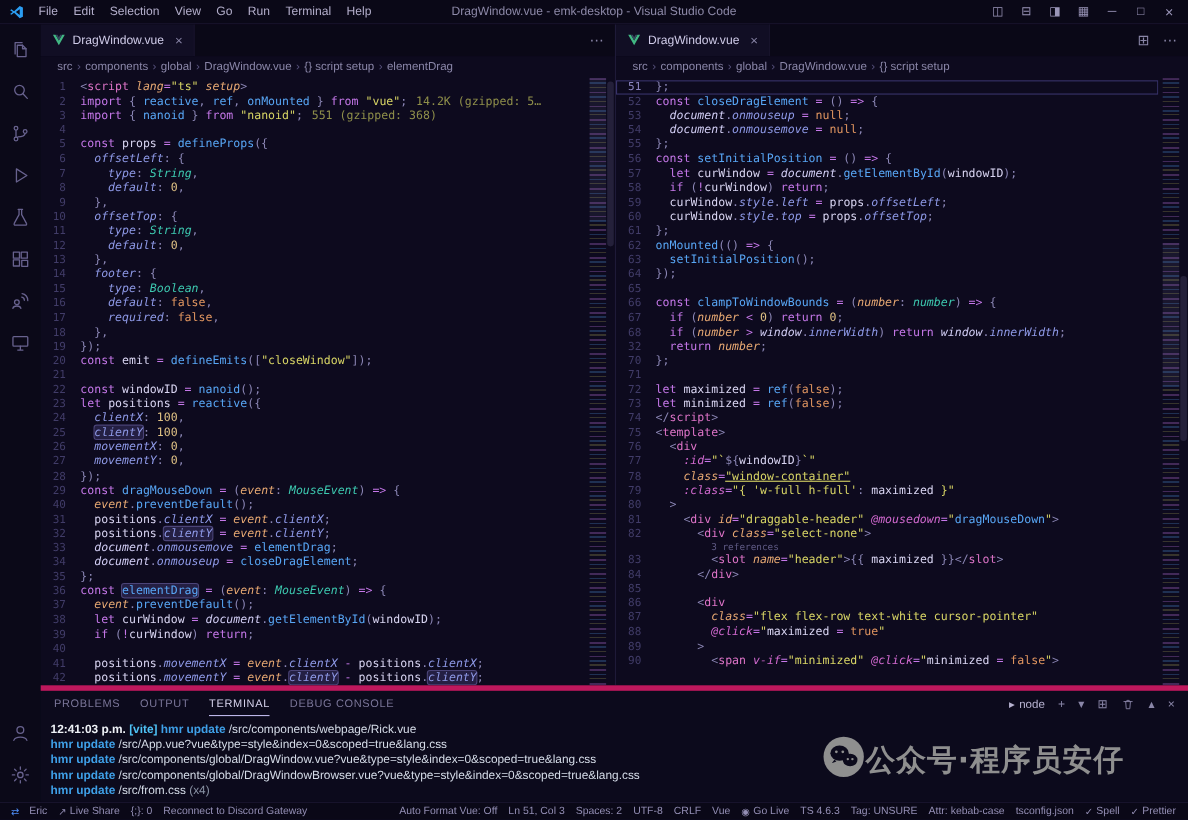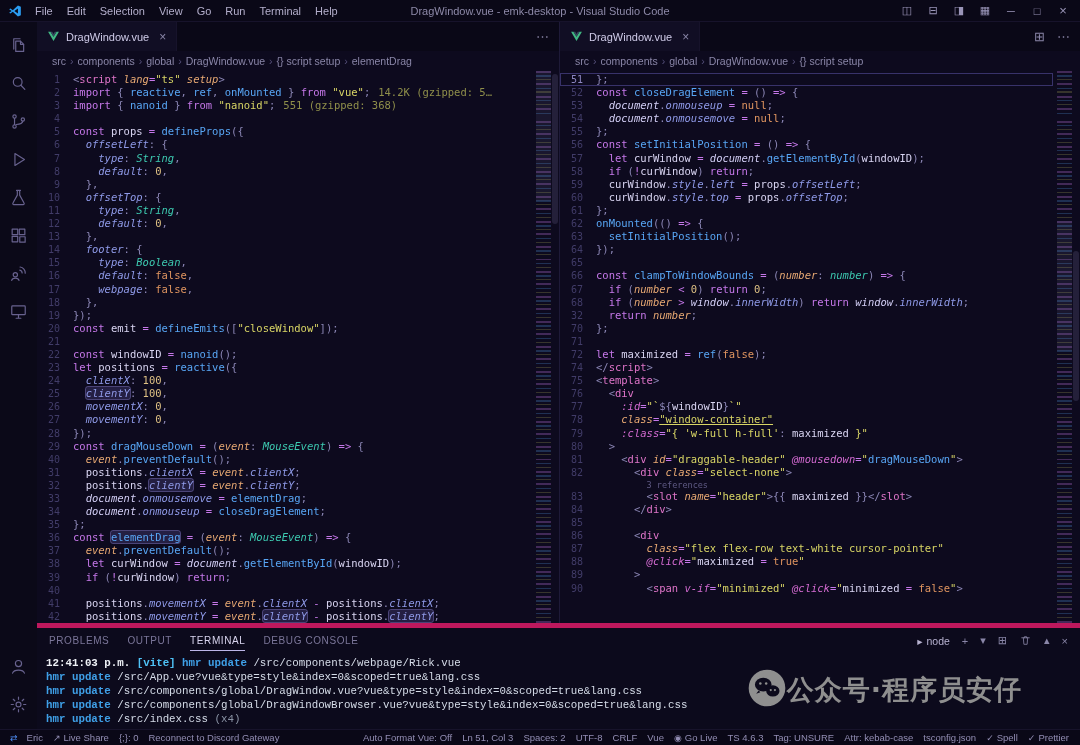--- a/index.html
+++ b/index.html
@@ -100,21 +100,21 @@
   .panel-tabs { display:flex; gap:18px; font-size:10px; letter-spacing:.6px; color:#7b7699; }
   .panel-tab { cursor:pointer; padding:4px 0; }
   .panel-tab.active { color:#d8d4ee; border-bottom:1px solid #bdb6e8; }
   .panel-actions { margin-left:auto; display:flex; align-items:center; gap:12px;
                    color:#8a86a8; font-size:11px; }
   .panel-actions .pa { cursor:pointer; }
   .panel-actions svg { width:13px; height:13px; fill:none; stroke:currentColor;
                        stroke-width:1.5; stroke-linecap:round; display:block; }
   .term-label { display:flex; align-items:center; gap:4px; font-size:10.5px; color:#b7b2d0; }
 
-  .terminal { flex:1; font-family:Liberation Mono, monospace; font-size:10.8px;
+  .terminal { flex:1; font-family:Liberation Sans, sans-serif; font-size:10.8px;
               padding:3px 0 0 9px; color:#d5dce8; overflow:hidden; }
   .term-line { height:14px; line-height:14px; white-space:pre; }
   .tm-tt { color:#eef1f6; font-weight:bold; }
   .tm-tg { color:#4fc3f7; font-weight:bold; }
   .tm-ti { color:#3fa0e8; font-weight:bold; }
   .tm-tp { color:#d5dce8; }
   .tm-td { color:#8a93a5; }
   .tm-d  { color:#d5dce8; }
 
   .watermark { position:absolute; right:58px; top:40px; display:flex; align-items:center;
@@ -270,21 +270,21 @@
                 <div class="code-line"><span class="ln">7</span><span class="code-text"><span class="tk-p">    type</span><span class="tk-d">: </span><span class="tk-t">String</span><span class="tk-d">,</span></span></div>
                 <div class="code-line"><span class="ln">8</span><span class="code-text"><span class="tk-p">    default</span><span class="tk-d">: </span><span class="tk-n">0</span><span class="tk-d">,</span></span></div>
                 <div class="code-line"><span class="ln">9</span><span class="code-text"><span class="tk-d">  },</span></span></div>
                 <div class="code-line"><span class="ln">10</span><span class="code-text"><span class="tk-p">  offsetTop</span><span class="tk-d">: {</span></span></div>
                 <div class="code-line"><span class="ln">11</span><span class="code-text"><span class="tk-p">    type</span><span class="tk-d">: </span><span class="tk-t">String</span><span class="tk-d">,</span></span></div>
                 <div class="code-line"><span class="ln">12</span><span class="code-text"><span class="tk-p">    default</span><span class="tk-d">: </span><span class="tk-n">0</span><span class="tk-d">,</span></span></div>
                 <div class="code-line"><span class="ln">13</span><span class="code-text"><span class="tk-d">  },</span></span></div>
                 <div class="code-line"><span class="ln">14</span><span class="code-text"><span class="tk-p">  footer</span><span class="tk-d">: {</span></span></div>
                 <div class="code-line"><span class="ln">15</span><span class="code-text"><span class="tk-p">    type</span><span class="tk-d">: </span><span class="tk-t">Boolean</span><span class="tk-d">,</span></span></div>
                 <div class="code-line"><span class="ln">16</span><span class="code-text"><span class="tk-p">    default</span><span class="tk-d">: </span><span class="tk-cn">false</span><span class="tk-d">,</span></span></div>
-                <div class="code-line"><span class="ln">17</span><span class="code-text"><span class="tk-p">    webpage</span><span class="tk-d">: </span><span class="tk-cn">false</span><span class="tk-d">,</span></span></div>
+                <div class="code-line"><span class="ln">17</span><span class="code-text"><span class="tk-p">    required</span><span class="tk-d">: </span><span class="tk-cn">false</span><span class="tk-d">,</span></span></div>
                 <div class="code-line"><span class="ln">18</span><span class="code-text"><span class="tk-d">  },</span></span></div>
                 <div class="code-line"><span class="ln">19</span><span class="code-text"><span class="tk-d">});</span></span></div>
                 <div class="code-line"><span class="ln">20</span><span class="code-text"><span class="tk-k">const</span><span class="tk-d"> </span><span class="tk-v">emit</span><span class="tk-o"> = </span><span class="tk-f">defineEmits</span><span class="tk-d">([</span><span class="tk-s">"closeWindow"</span><span class="tk-d">]);</span></span></div>
                 <div class="code-line"><span class="ln">21</span><span class="code-text"></span></div>
                 <div class="code-line"><span class="ln">22</span><span class="code-text"><span class="tk-k">const</span><span class="tk-d"> </span><span class="tk-v">windowID</span><span class="tk-o"> = </span><span class="tk-f">nanoid</span><span class="tk-d">();</span></span></div>
                 <div class="code-line"><span class="ln">23</span><span class="code-text"><span class="tk-k">let</span><span class="tk-d"> </span><span class="tk-v">positions</span><span class="tk-o"> = </span><span class="tk-f">reactive</span><span class="tk-d">({</span></span></div>
                 <div class="code-line"><span class="ln">24</span><span class="code-text"><span class="tk-p">  clientX</span><span class="tk-d">: </span><span class="tk-n">100</span><span class="tk-d">,</span></span></div>
                 <div class="code-line"><span class="ln">25</span><span class="code-text"><span class="tk-d">  </span><span class="tk-p tk-w">clientY</span><span class="tk-d">: </span><span class="tk-n">100</span><span class="tk-d">,</span></span></div>
                 <div class="code-line"><span class="ln">26</span><span class="code-text"><span class="tk-p">  movementX</span><span class="tk-d">: </span><span class="tk-n">0</span><span class="tk-d">,</span></span></div>
                 <div class="code-line"><span class="ln">27</span><span class="code-text"><span class="tk-p">  movementY</span><span class="tk-d">: </span><span class="tk-n">0</span><span class="tk-d">,</span></span></div>
@@ -360,20 +360,21 @@
                 <div class="code-line"><span class="ln">63</span><span class="code-text"><span class="tk-d">  </span><span class="tk-f">setInitialPosition</span><span class="tk-d">();</span></span></div>
                 <div class="code-line"><span class="ln">64</span><span class="code-text"><span class="tk-d">});</span></span></div>
                 <div class="code-line"><span class="ln">65</span><span class="code-text"></span></div>
                 <div class="code-line"><span class="ln">66</span><span class="code-text"><span class="tk-k">const</span><span class="tk-d"> </span><span class="tk-f">clampToWindowBounds</span><span class="tk-o"> = </span><span class="tk-d">(</span><span class="tk-a">number</span><span class="tk-d">: </span><span class="tk-t">number</span><span class="tk-d">) </span><span class="tk-o">=&gt;</span><span class="tk-d"> {</span></span></div>
                 <div class="code-line"><span class="ln">67</span><span class="code-text"><span class="tk-k">  if</span><span class="tk-d"> (</span><span class="tk-a">number</span><span class="tk-o"> &lt; </span><span class="tk-n">0</span><span class="tk-d">) </span><span class="tk-k">return</span><span class="tk-d"> </span><span class="tk-n">0</span><span class="tk-d">;</span></span></div>
                 <div class="code-line"><span class="ln">68</span><span class="code-text"><span class="tk-k">  if</span><span class="tk-d"> (</span><span class="tk-a">number</span><span class="tk-o"> &gt; </span><span class="tk-b">window</span><span class="tk-d">.</span><span class="tk-p">innerWidth</span><span class="tk-d">) </span><span class="tk-k">return</span><span class="tk-d"> </span><span class="tk-b">window</span><span class="tk-d">.</span><span class="tk-p">innerWidth</span><span class="tk-d">;</span></span></div>
                 <div class="code-line"><span class="ln">32</span><span class="code-text"><span class="tk-k">  return</span><span class="tk-d"> </span><span class="tk-a">number</span><span class="tk-d">;</span></span></div>
                 <div class="code-line"><span class="ln">70</span><span class="code-text"><span class="tk-d">};</span></span></div>
                 <div class="code-line"><span class="ln">71</span><span class="code-text"></span></div>
                 <div class="code-line"><span class="ln">72</span><span class="code-text"><span class="tk-k">let</span><span class="tk-d"> </span><span class="tk-v">maximized</span><span class="tk-o"> = </span><span class="tk-f">ref</span><span class="tk-d">(</span><span class="tk-cn">false</span><span class="tk-d">);</span></span></div>
+                <div class="code-line"><span class="ln">73</span><span class="code-text"><span class="tk-k">let</span><span class="tk-d"> </span><span class="tk-v">minimized</span><span class="tk-o"> = </span><span class="tk-f">ref</span><span class="tk-d">(</span><span class="tk-cn">false</span><span class="tk-d">);</span></span></div>
                 <div class="code-line"><span class="ln">74</span><span class="code-text"><span class="tk-d">&lt;/</span><span class="tk-g">script</span><span class="tk-d">&gt;</span></span></div>
                 <div class="code-line"><span class="ln">75</span><span class="code-text"><span class="tk-d">&lt;</span><span class="tk-g">template</span><span class="tk-d">&gt;</span></span></div>
                 <div class="code-line"><span class="ln">76</span><span class="code-text"><span class="tk-d">  &lt;</span><span class="tk-g">div</span></span></div>
                 <div class="code-line"><span class="ln">77</span><span class="code-text"><span class="tk-dir">    :id</span><span class="tk-o">=</span><span class="tk-s">"`</span><span class="tk-d">${</span><span class="tk-v">windowID</span><span class="tk-d">}</span><span class="tk-s">`"</span></span></div>
                 <div class="code-line"><span class="ln">78</span><span class="code-text"><span class="tk-a">    class</span><span class="tk-o">=</span><span class="tk-u">"window-container"</span></span></div>
                 <div class="code-line"><span class="ln">79</span><span class="code-text"><span class="tk-dir">    :class</span><span class="tk-o">=</span><span class="tk-s">"{ 'w-full h-full'</span><span class="tk-d">: </span><span class="tk-v">maximized</span><span class="tk-s"> }"</span></span></div>
                 <div class="code-line"><span class="ln">80</span><span class="code-text"><span class="tk-d">  &gt;</span></span></div>
                 <div class="code-line"><span class="ln">81</span><span class="code-text"><span class="tk-d">    &lt;</span><span class="tk-g">div</span><span class="tk-a"> id</span><span class="tk-o">=</span><span class="tk-s">"draggable-header"</span><span class="tk-dir"> @mousedown</span><span class="tk-o">=</span><span class="tk-s">"</span><span class="tk-f">dragMouseDown</span><span class="tk-s">"</span><span class="tk-d">&gt;</span></span></div>
                 <div class="code-line"><span class="ln">82</span><span class="code-text"><span class="tk-d">      &lt;</span><span class="tk-g">div</span><span class="tk-a"> class</span><span class="tk-o">=</span><span class="tk-s">"select-none"</span><span class="tk-d">&gt;</span></span></div>
                 <div class="code-line lens-row"><span class="ln"></span><span class="code-text">        <span class="lens-text">3 references</span></span></div>
@@ -419,21 +420,21 @@
             </span>
             <span class="pa">▴</span>
             <span class="pa">×</span>
           </div>
         </div>
         <div class="terminal">
             <div class="term-line"><span class="tm-tt">12:41:03 p.m.</span><span class="tm-d"> </span><span class="tm-tg">[vite]</span><span class="tm-ti"> hmr update </span><span class="tm-tp">/src/components/webpage/Rick.vue</span></div>
             <div class="term-line"><span class="tm-ti">hmr update </span><span class="tm-tp">/src/App.vue?vue&amp;type=style&amp;index=0&amp;scoped=true&amp;lang.css</span></div>
             <div class="term-line"><span class="tm-ti">hmr update </span><span class="tm-tp">/src/components/global/DragWindow.vue?vue&amp;type=style&amp;index=0&amp;scoped=true&amp;lang.css</span></div>
             <div class="term-line"><span class="tm-ti">hmr update </span><span class="tm-tp">/src/components/global/DragWindowBrowser.vue?vue&amp;type=style&amp;index=0&amp;scoped=true&amp;lang.css</span></div>
-            <div class="term-line"><span class="tm-ti">hmr update </span><span class="tm-tp">/src/index.css </span><span class="tm-td">(x4)</span></div>
+            <div class="term-line"><span class="tm-ti">hmr update </span><span class="tm-tp">/src/from.css </span><span class="tm-td">(x4)</span></div>
           </div>
 
         <div class="watermark">
           <span>
             <svg width="40" height="40" viewBox="0 0 48 48">
               <circle cx="24" cy="24" r="22" fill="#8f8f8f"></circle>
               <ellipse cx="19.5" cy="20" rx="10" ry="8.2" fill="#0c0a1c"></ellipse>
               <ellipse cx="31" cy="27.5" rx="8" ry="6.8" fill="#0c0a1c"></ellipse>
               <circle cx="16" cy="18.5" r="1.5" fill="#8f8f8f"></circle>
               <circle cx="23" cy="18.5" r="1.5" fill="#8f8f8f"></circle>

